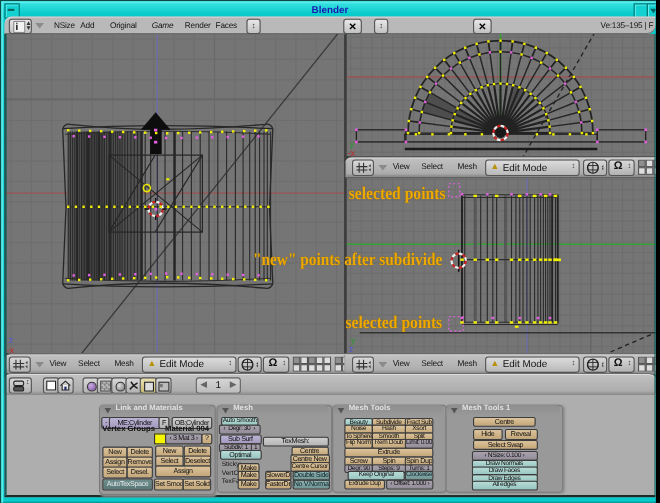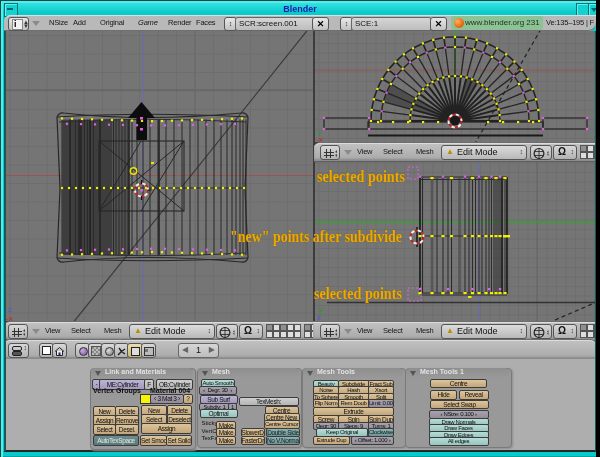--- a/index.html
+++ b/index.html
@@ -53,29 +53,23 @@
     <div class="abs" style="left:14px;top:2px;font-size:6px;color:#333;line-height:4px;">▲<br>▼</div>
   </div>
   <div class="abs tri" style="left:28px;top:6px;"></div>
   <div class="abs mtext" style="left:45px;">NSize</div>
   <div class="abs mtext" style="left:69px;">Add</div>
   <div class="abs mtext" style="left:96px;">Original</div>
   <div class="abs mtext" style="left:134px;font-style:italic;">Game</div>
   <div class="abs mtext" style="left:164px;">Render</div>
   <div class="abs mtext" style="left:192px;">Faces</div>
   <div class="abs hbtn" style="left:220px;top:2px;width:11px;height:12px;text-align:center;font-size:7px;line-height:11px;color:#222;">↕</div>
-  <div class="abs fld" style="left:231px;top:2px;width:75px;height:12px;line-height:11px;padding-left:3px;font-size:8px;">SCR:screen.001</div>
   <div class="abs hbtn" style="left:308px;top:2px;width:15px;height:12px;text-align:center;font-size:9px;font-weight:bold;line-height:12px;color:#000;">✕</div>
   <div class="abs hbtn" style="left:336px;top:2px;width:11px;height:12px;text-align:center;font-size:7px;line-height:11px;color:#222;">↕</div>
-  <div class="abs fld" style="left:347px;top:2px;width:76px;height:12px;line-height:11px;padding-left:3px;font-size:8px;">SCE:1</div>
   <div class="abs hbtn" style="left:426px;top:2px;width:15px;height:12px;text-align:center;font-size:9px;font-weight:bold;line-height:12px;color:#000;">✕</div>
-  <div class="abs" style="left:447px;top:1px;width:92px;height:14px;background:#8ec296;border-radius:2px;">
-    <div class="abs" style="left:3px;top:2px;width:10px;height:10px;border-radius:50%;background:radial-gradient(circle at 35% 35%,#ffb060,#e86a10 60%,#b34400);"></div>
-    <div class="abs" style="left:14px;top:0px;font-size:8px;color:#143314;line-height:14px;white-space:nowrap;">www.blender.org 231</div>
-  </div>
   <div class="abs mtext" style="left:542px;">Ve:135–195 | F</div>
 </div>
 
 <div class="abs" style="left:4px;top:31px;width:592px;height:327px;background:#3c3c3c;"></div>
 <div class="abs" style="left:4px;top:31px;width:2px;height:420px;background:#155a58;z-index:40;"></div>
 <div class="abs" style="left:595px;top:31px;width:1px;height:420px;background:#155a58;z-index:40;"></div>
 <div class="abs" id="vpL" style="left:4px;top:31px;width:309px;height:290px;"><svg width="309" height="290">
         <rect width="309" height="290" fill="#757575"></rect>
         <path d="M6.0 0V290 M24.5 0V290 M43.0 0V290 M61.5 0V290 M80.0 0V290 M98.5 0V290 M117.0 0V290 M135.5 0V290 M154.0 0V290 M172.5 0V290 M191.0 0V290 M209.5 0V290 M228.0 0V290 M246.5 0V290 M265.0 0V290 M283.5 0V290 M302.0 0V290 M0 4.5H309 M0 23.0H309 M0 41.5H309 M0 60.0H309 M0 78.5H309 M0 97.0H309 M0 115.5H309 M0 134.0H309 M0 152.5H309 M0 171.0H309 M0 189.5H309 M0 208.0H309 M0 226.5H309 M0 245.0H309 M0 263.5H309 M0 282.0H309" stroke="#6e6e6e" stroke-width="1" fill="none"></path>
         <path d="M0 59H309" stroke="#616161" stroke-width="1"></path>

